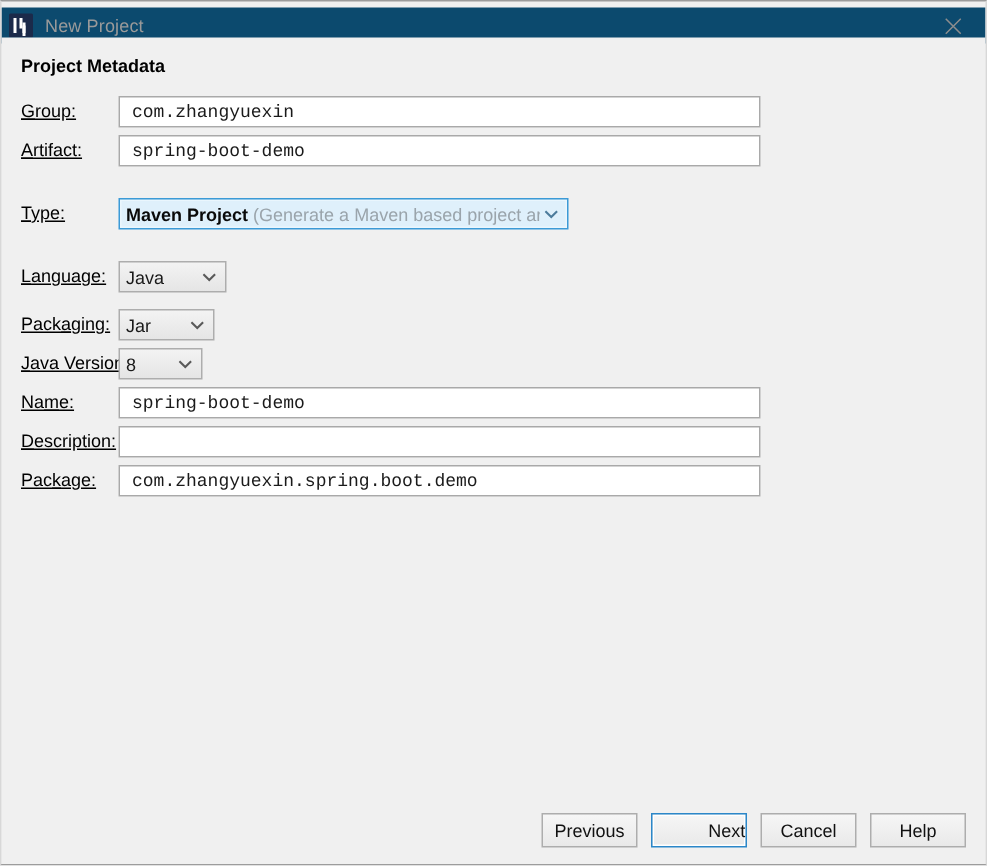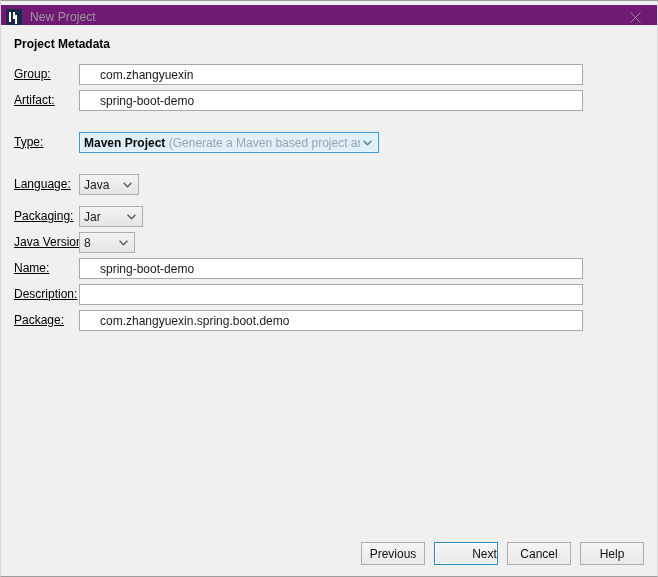--- a/index.html
+++ b/index.html
@@ -24,21 +24,21 @@
     border-bottom: 1px solid #9c9c9c;
     overflow: hidden;
   }
 
   
   .titlebar {
     position: absolute;
     left: 0; top: 4px;
     width: 100%;
     height: 24px;
-    background: #701a75;
+    background: #0c4a6e;
     display: flex;
     align-items: center;
     box-sizing: border-box;
     text-align: right;
   }
   .app-icon {
     width: 16px; height: 16px;
     margin-left: 5px;
     background: #1b2a4a;
     border-radius: 1px;
@@ -119,29 +119,29 @@
     color: #000000;
     white-space: nowrap;
     text-decoration: underline;
   }
   .mn { text-decoration: underline; }
 
   .field {
     position: absolute;
     left: 65px;
     top: 0;
-    width: 504px;
+    width: 428px;
     height: 21px;
     box-sizing: border-box;
     background: #ffffff;
     border: 1px solid #a9a9a9;
-    font-family: Liberation Sans, sans-serif;
+    font-family: Liberation Mono, monospace;
     font-size: 12px;
     color: #1a1a1a;
-    padding: 0 20px;
+    padding: 0 8px;
     line-height: 19px;
     outline: none;
   }
 
   .combo {
     position: absolute;
     left: 65px;
     top: 0;
     height: 21px;
     box-sizing: border-box;
@@ -172,21 +172,21 @@
   }
   .combo.focused .cv-main {
     font-weight: bold;
     color: #0a0a0a;
   }
   .combo.focused .cv-sub {
     color: #9aa4ab;
     font-weight: normal;
   }
 
-  .combo.w-language { width: 60px; justify-content: space-between; }
+  .combo.w-language { width: 72px; justify-content: space-between; }
   .combo.w-packaging { width: 64px; }
   .combo.w-javaversion { width: 56px; }
 
   
   .buttonbar {
     position: absolute;
     right: 13px;
     bottom: 11px;
     display: flex;
     gap: 9px;

